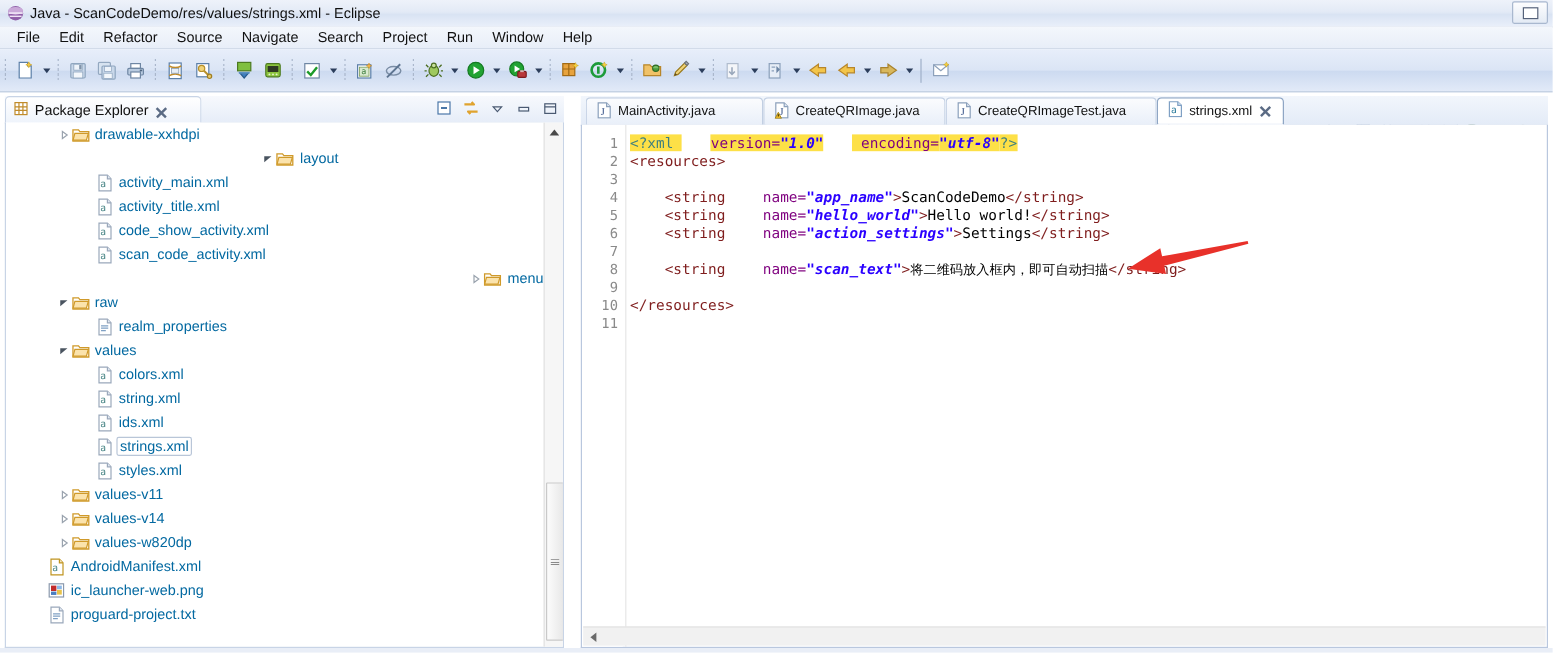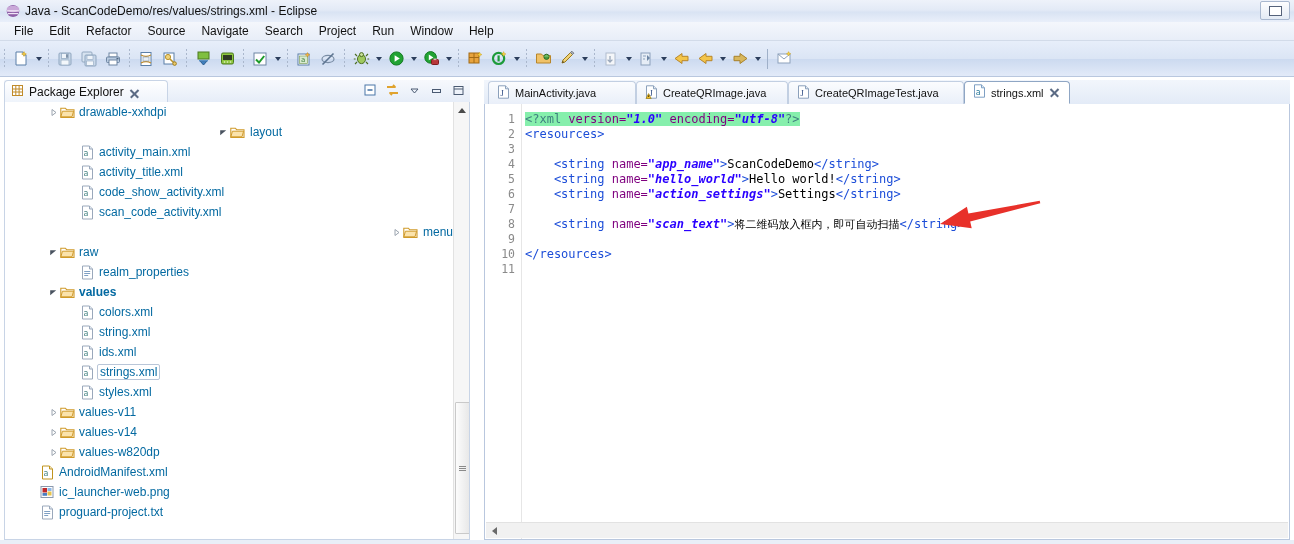--- a/index.html
+++ b/index.html
@@ -149,26 +149,26 @@
     position:absolute;right:4px;width:30px;text-align:right;
     font-family:"DejaVu Sans Mono","Liberation Mono",monospace;font-size:11.5px;color:#8a8a8a;line-height:15px;
   }
   .gutter-sep{position:absolute;left:36px;top:0;width:1px;height:100%;background:#e6e6e6;}
   .code{
     position:absolute;left:40px;top:0;right:0;bottom:0;
     font-family:"DejaVu Sans Mono","Liberation Mono",monospace;font-size:12px;line-height:15px;
     white-space:pre;
   }
   .cl{position:absolute;left:0;white-space:pre;}
-  .k-tag{color:#1d4ed8;}
-  .k-attr{color:#7f007f;}
+  .k-tag{color:#7f1d1d;}
+  .k-attr{color:#7f007f;margin-left:24px;}
   .k-val{color:#2a00ff;font-style:italic;font-weight:bold;}
   .k-txt{color:#000;}
   .k-proc{color:#3f7f7f;}
-  .sel-hl{background:#86efac;}
+  .sel-hl{background:#fde047;}
   .cn{font-family:Liberation Serif, serif;font-size:11px;color:#000;text-align:right;}
   .hscroll{
     position:absolute;left:1px;right:1px;bottom:1px;height:15px;background:#f1f1f1;
     border-top:1px solid #e2e2e2;display:flex;align-items:center;
   }
   .hs-left{width:16px;display:flex;align-items:center;justify-content:center;}
   .tri-left{width:0;height:0;border-top:4px solid transparent;border-bottom:4px solid transparent;border-right:5px solid #6a6a6a;}
   .tri-up{width:0;height:0;border-left:4px solid transparent;border-right:4px solid transparent;border-bottom:5px solid #4a4a4a;}
 
   
@@ -642,21 +642,21 @@
             <span class="twist"></span>
             <span class="ticon">
               <svg width="13" height="15" viewBox="0 0 13 15">
                 <path d="M1.5 1h7l3 3v10h-10z" fill="#fff" stroke="#9aa8bb"></path>
                 <path d="M8.5 1v3h3" fill="#e3eaf3" stroke="#9aa8bb"></path>
                 <path d="M3.2 6.5h6M3.2 8.5h6M3.2 10.5h4" stroke="#7fa0c4" stroke-width="1"></path>
               </svg>
             </span>
             <span class="tlabel">realm_properties</span>
           </div>
-          <div class="trow" style="padding-left: 42px; font-weight: bold;">
+          <div class="trow" style="padding-left: 42px;">
             <span class="twist">
               <svg width="9" height="9" viewBox="0 0 9 9">
                 <path d="M1.2 2.2h6l-6 5z" fill="#4a5460"></path>
               </svg>
             </span>
             <span class="ticon">
               <svg width="15" height="13" viewBox="0 0 15 13">
                 <path d="M.8 2.2h4.6l1.2 1.5H14v7.8H.8z" fill="none" stroke="#d09a2a" stroke-width="1.1"></path>
                 <path d="M2.4 5.2h11.2l-1.6 5.6H.9z" fill="#fbe3ac" stroke="#d09a2a" stroke-width="1"></path>
               </svg>

